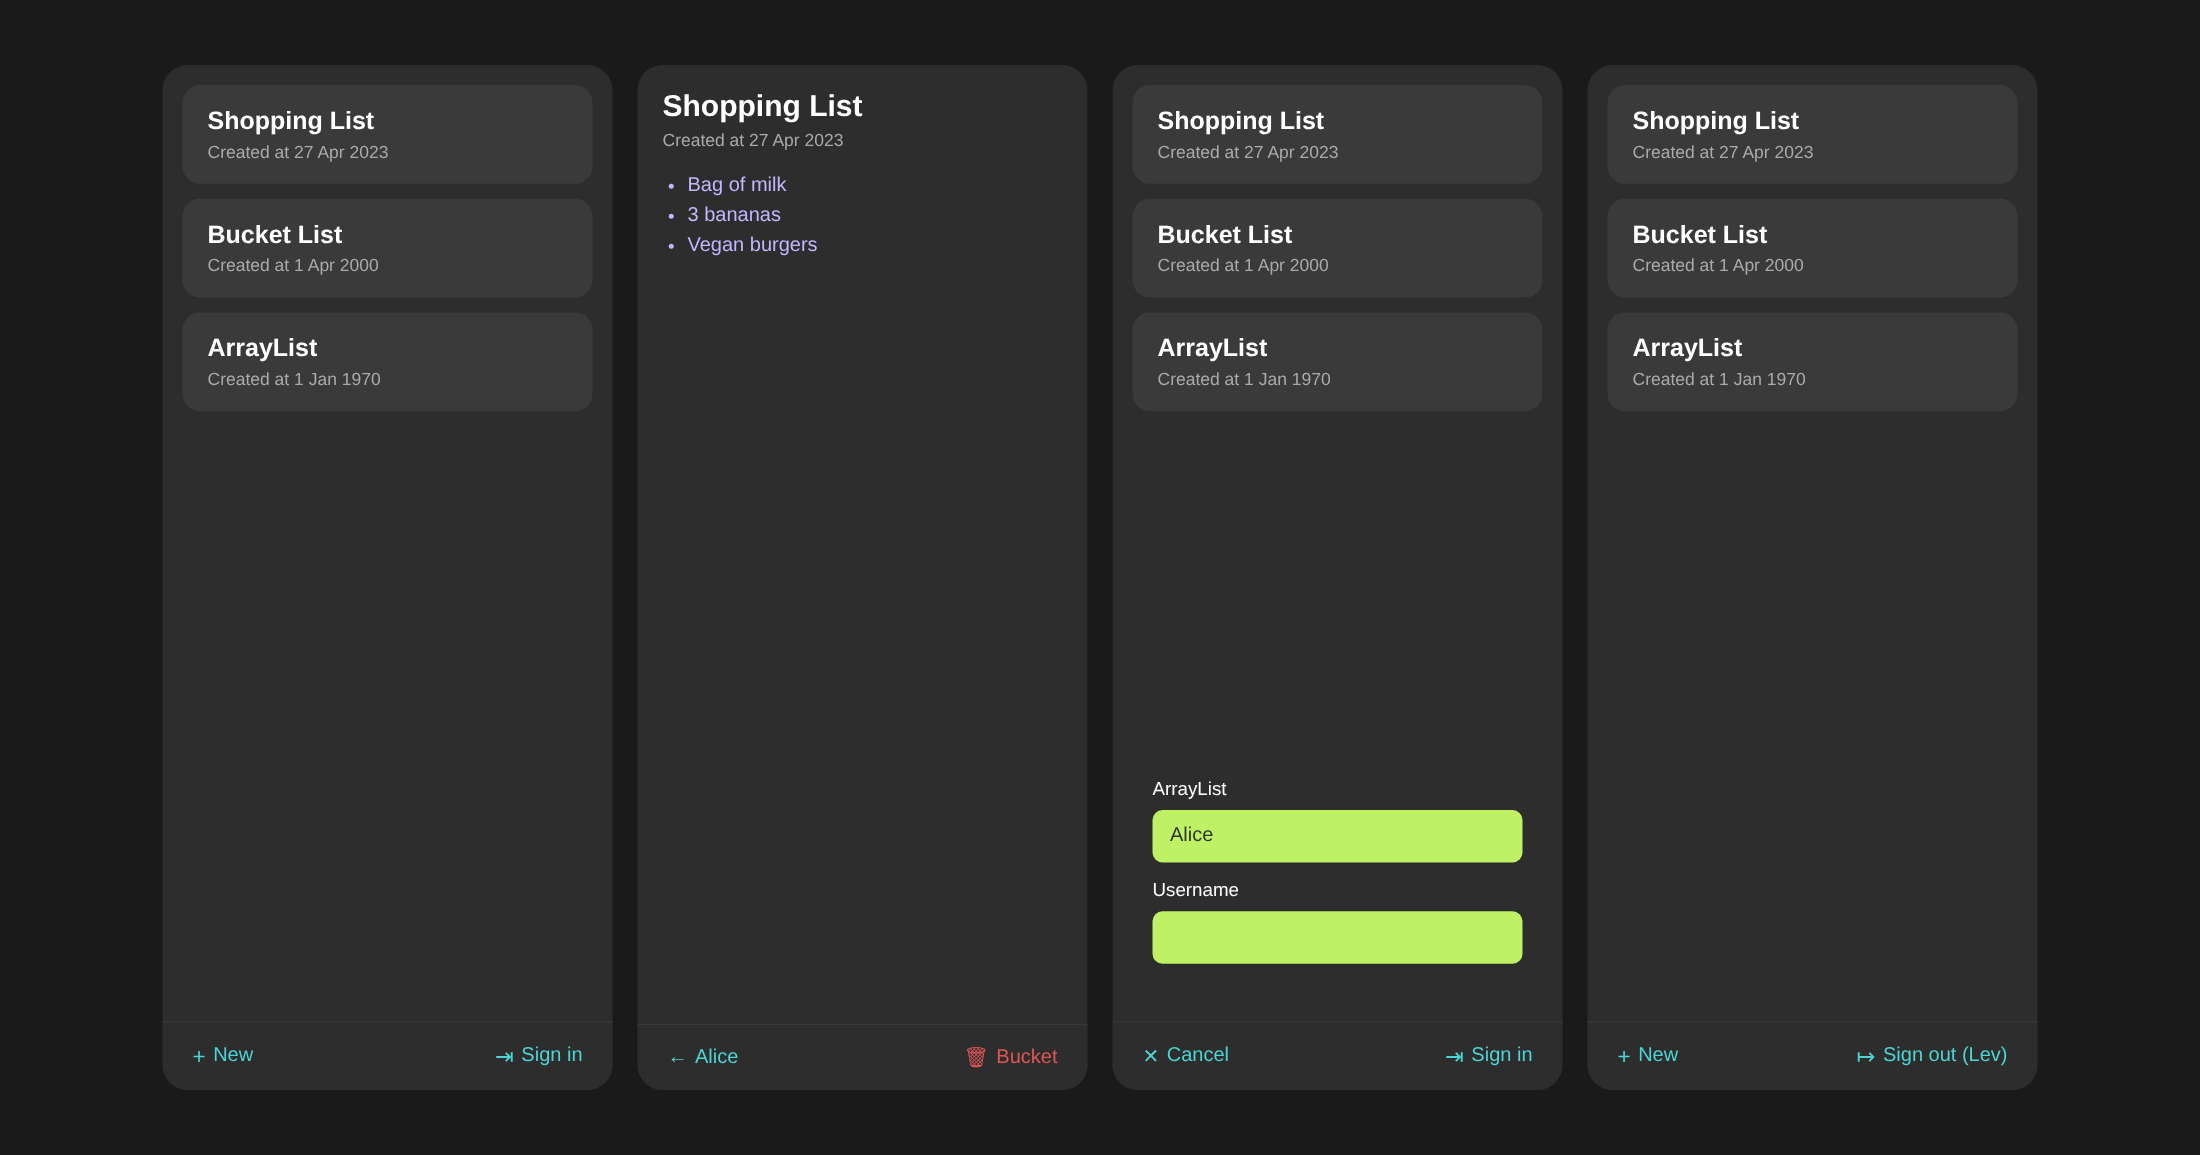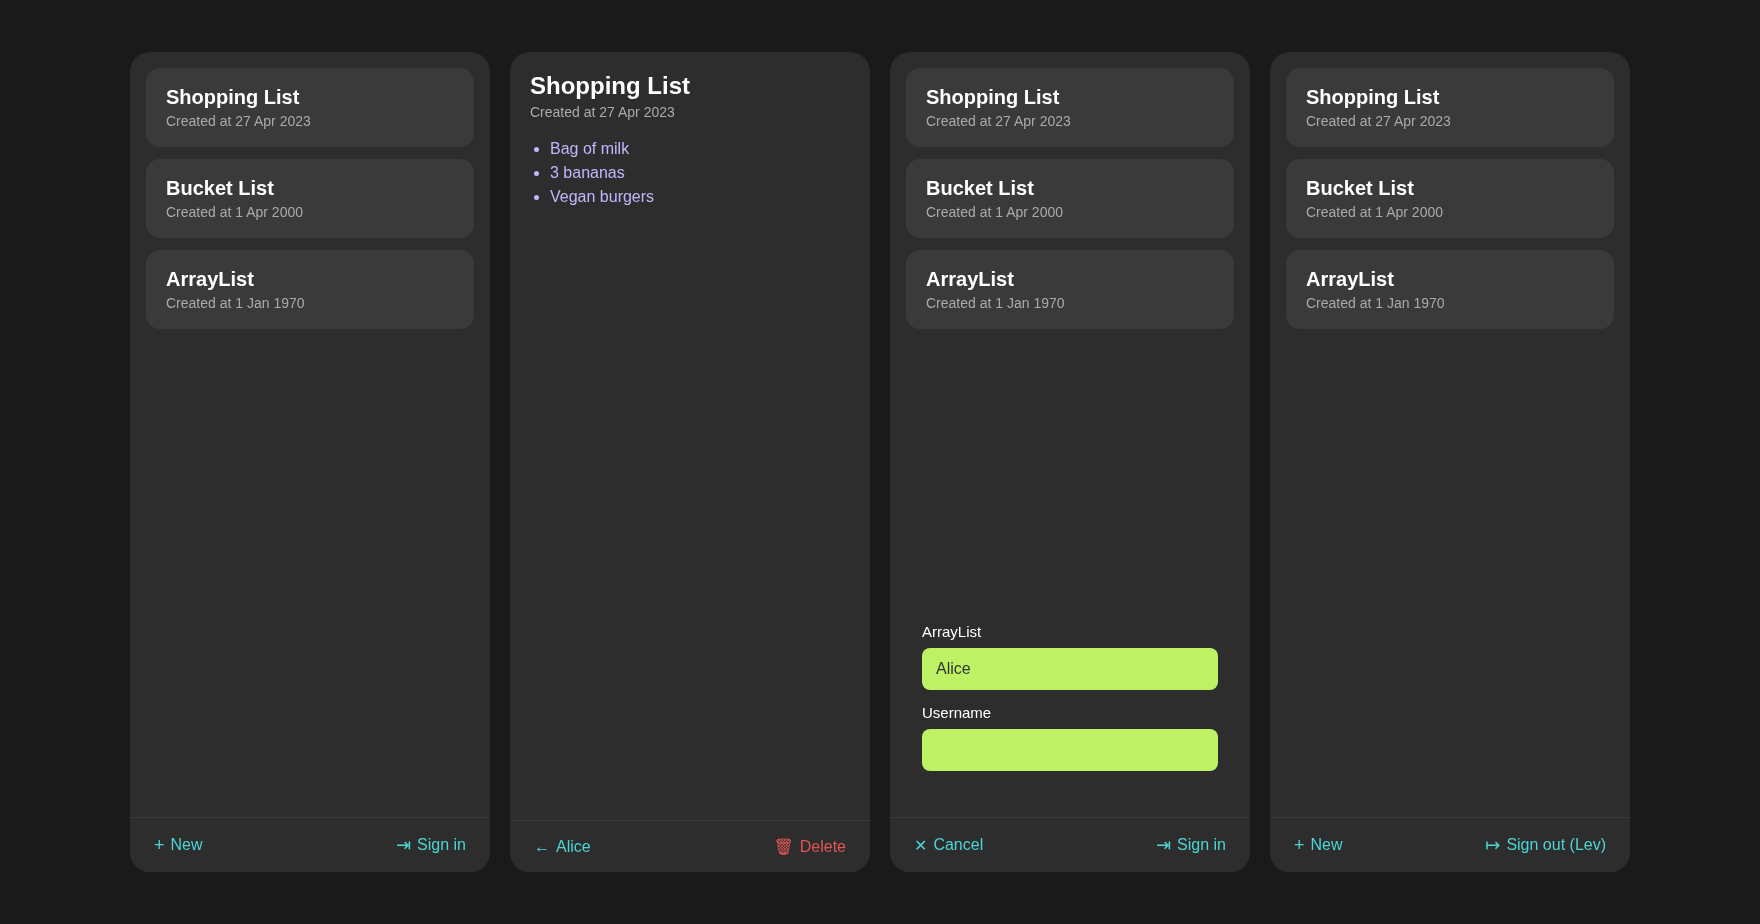--- a/index.html
+++ b/index.html
@@ -217,21 +217,21 @@
         <li>Vegan burgers</li>
       </ul>
     </div>
     <div class="detail-footer">
       <button class="back-btn">
         <span>←</span>
         <span>Alice</span>
       </button>
       <button class="delete-btn">
         <span>🗑</span>
-        <span>Delete</span>
+        <span>Bucket</span>
       </button>
     </div>
   </div>
 
   <div class="screen">
     <div class="screen-content">
       <div class="list-card">
         <div class="list-card-title">Shopping List</div>
         <div class="list-card-subtitle">Created at 27 Apr 2023</div>
       </div>

